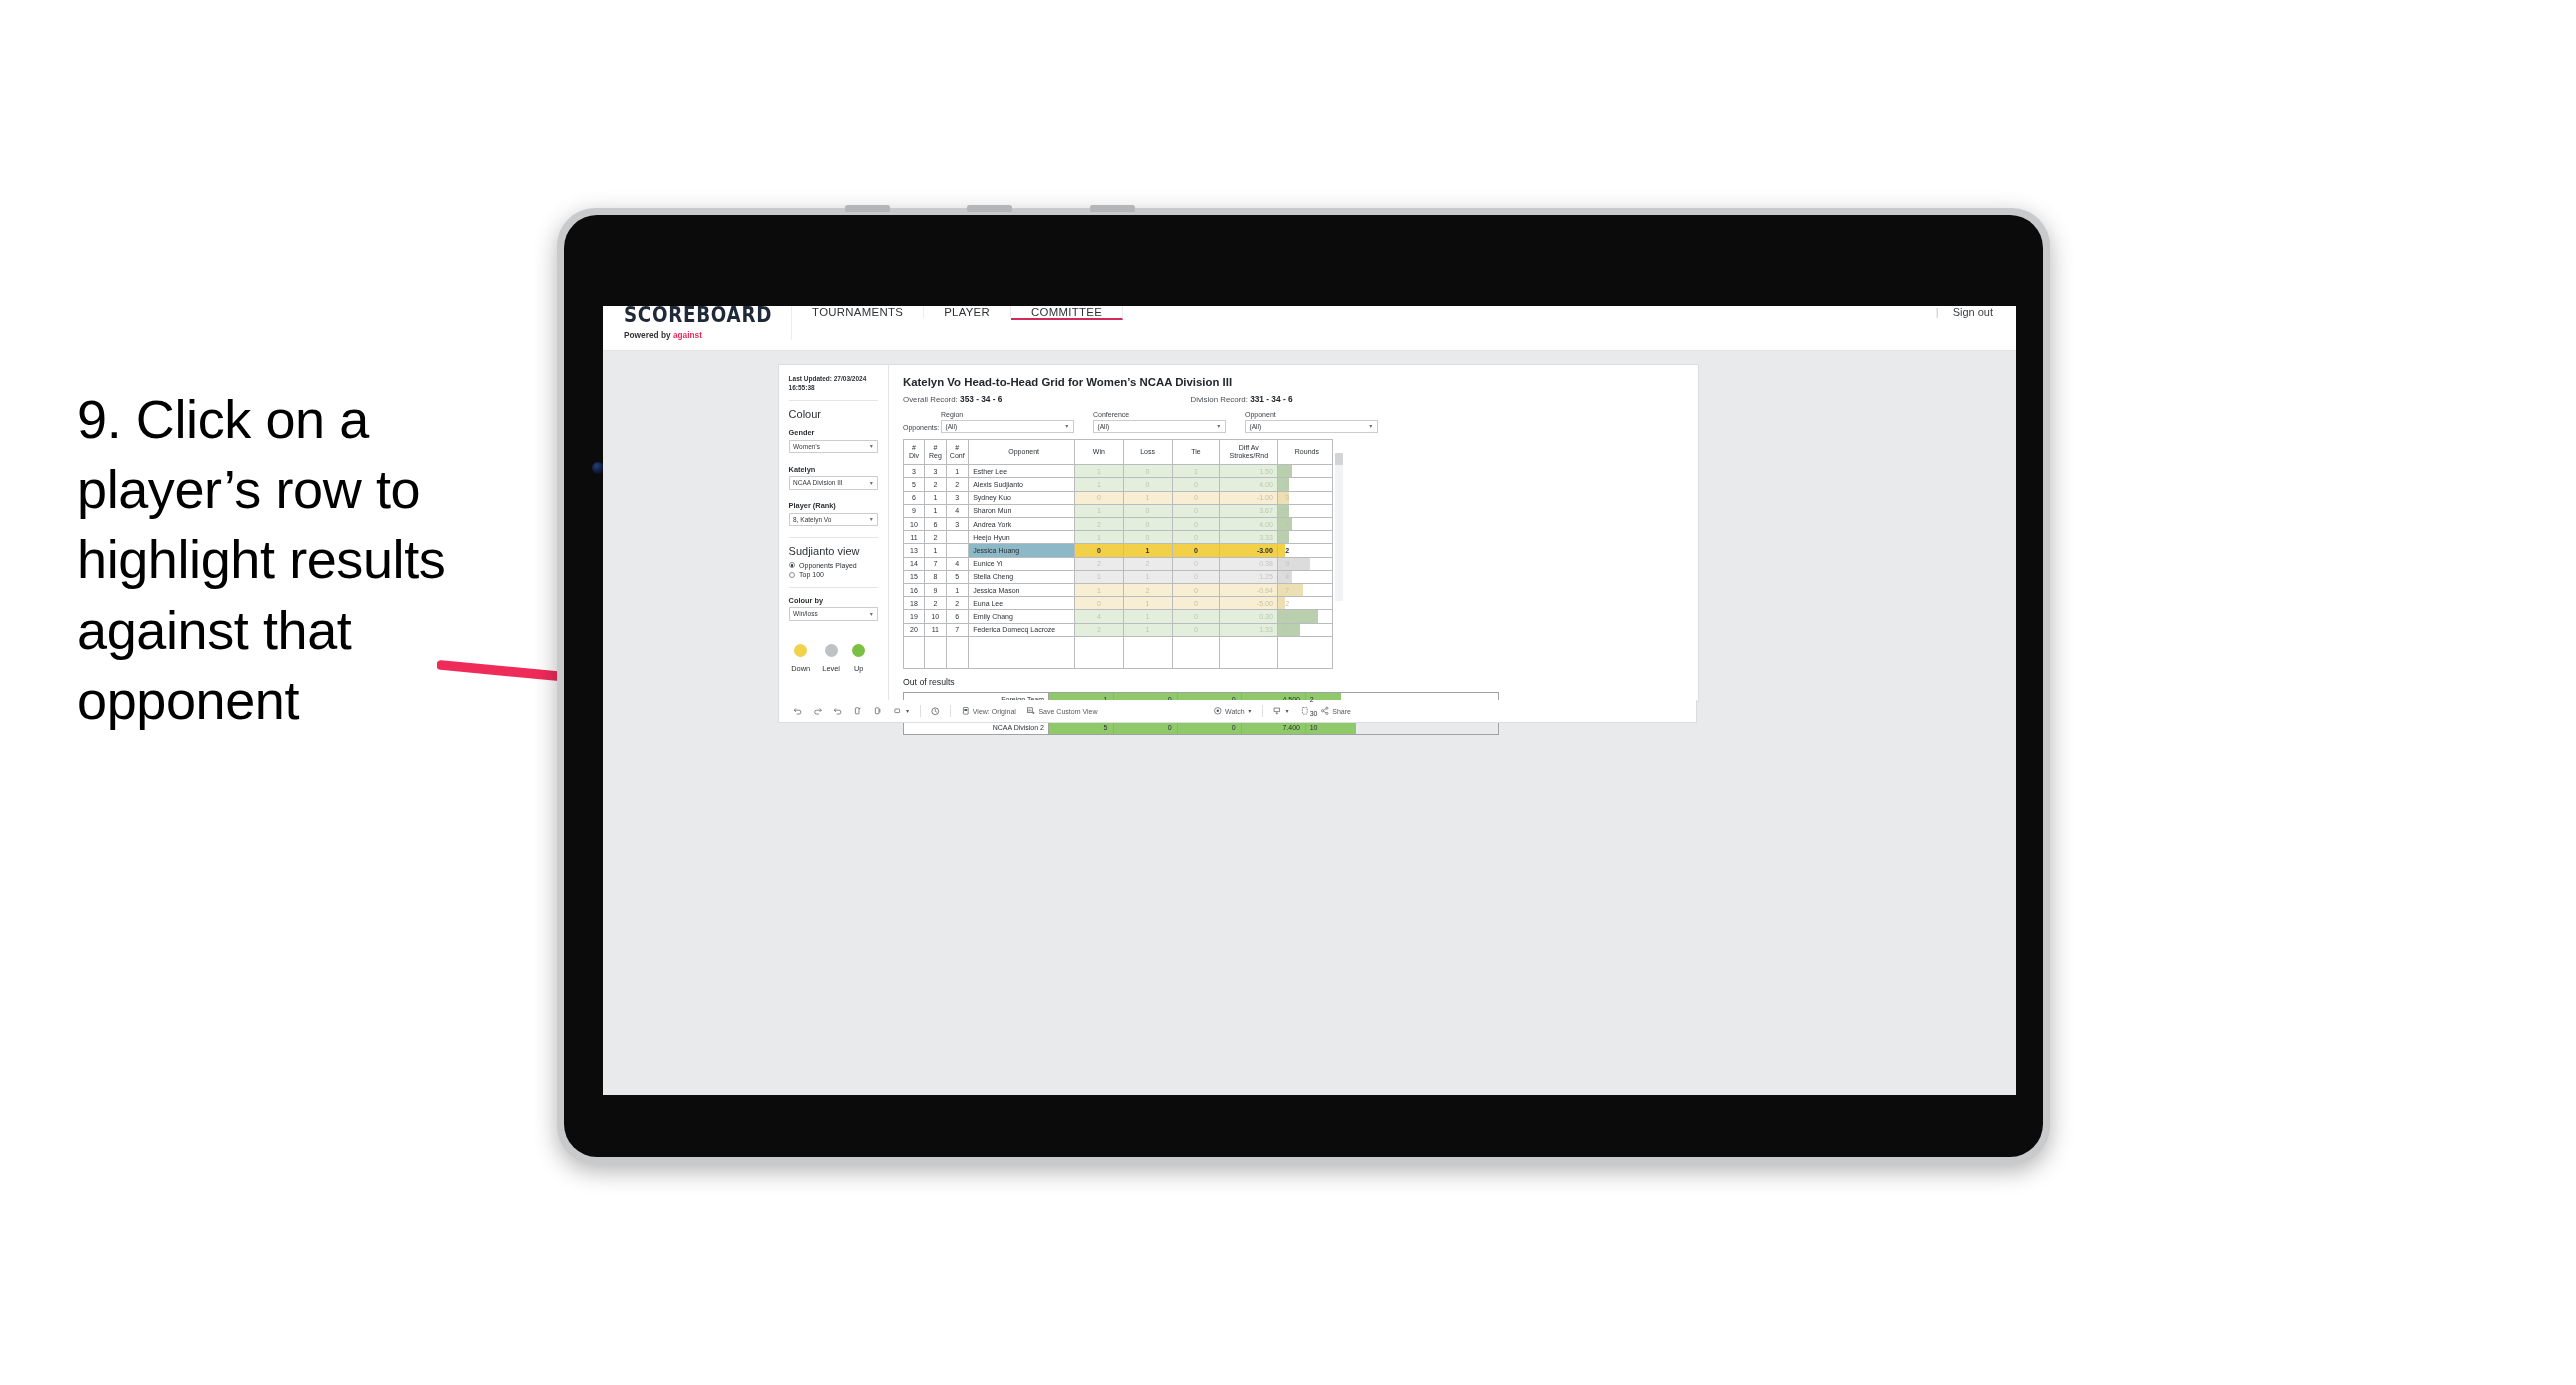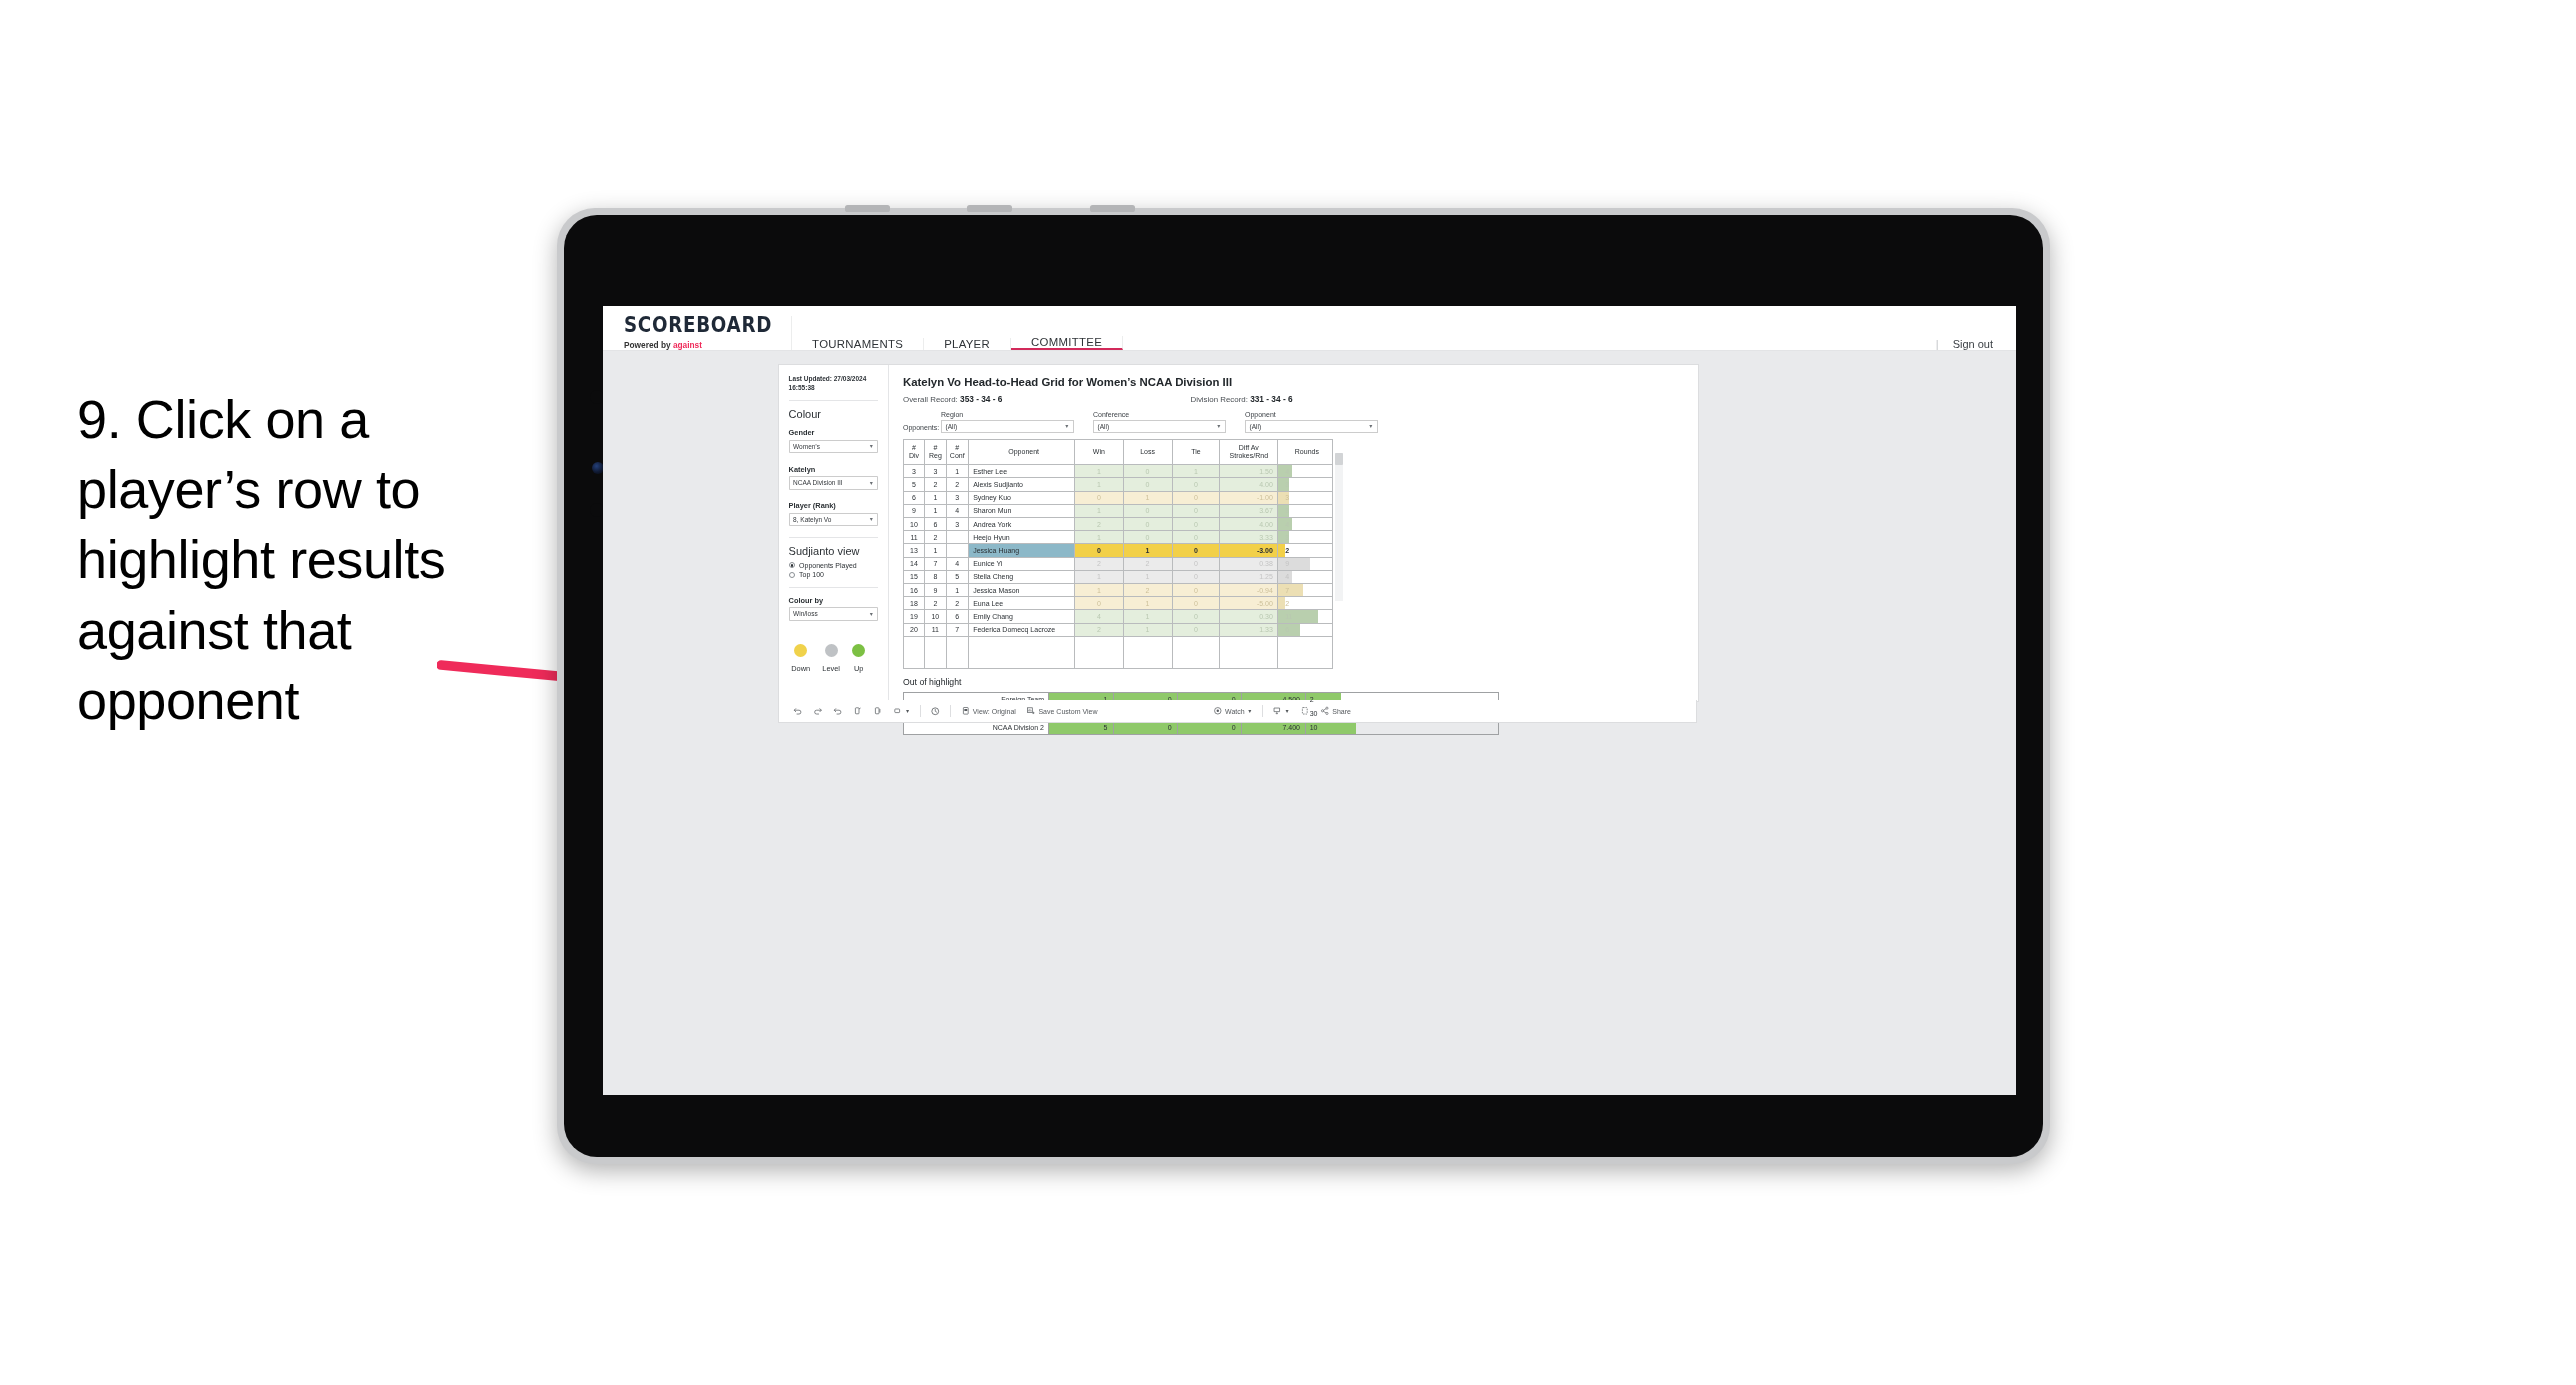--- a/index.html
+++ b/index.html
@@ -32,21 +32,21 @@
   .btn-top{position:absolute;top:-3.5px;width:45px;height:7px;background:#b4b5b7;border-radius:2.6px;}
   #cam{position:absolute;width:12.2px;height:12.2px;border-radius:50%;
     background:radial-gradient(circle at 38% 34%,#24407a 0%,#101a33 55%,#05070d 100%);}
   
   #screen{
     position:absolute;left:603px;top:306px;width:1413px;height:789px;
     background:#e9eaec;overflow:hidden;
   }
   
   #app-header{
-    height:44px;background:#fff;display:flex;align-items:flex-end;
+    height:44px;background:#fff;display:flex;align-items:flex-start;
     border-bottom:0.9px solid #e3e4e6;position:relative;
   }
   #logo-wrap{
     display:flex;flex-direction:column;justify-content:center;
     padding:0 19px 0 21px;border-right:0.9px solid #eceded;
   }
   #logo-main{
     font-family:"DejaVu Sans", sans-serif;font-weight:bold;font-size:18.3px;
     letter-spacing:0.7px;color:#1f2937;line-height:1;
     transform:scaleY(1.18);transform-origin:left center;
@@ -455,21 +455,21 @@
                     <td class="c-num" style="height: 31px;"></td>
                     <td class="c-rnd" style="height: 31px;"></td>
                   </tr>
                 </tbody>
             </table>
             <div id="vscroll">
               <div id="vthumb"></div>
             </div>
           </div>
 
-          <div id="ood-title">Out of highlight</div>
+          <div id="ood-title">Out of results</div>
           <table class="ood">
             <tbody id="ood-body">
                 <tr>
                   <td class="ood-lbl">Foreign Team</td>
                   <td class="ood-num" style="background:#8fc96a;">1</td>
                   <td class="ood-num" style="background:#8fc96a;">0</td>
                   <td class="ood-num" style="background:#8fc96a;">0</td>
                   <td class="ood-num" style="background:#8fc96a;">4.500</td>
                   <td class="bar" style="width: 192px;"><span class="fill" style="width:18%;background:#8fc96a"></span><span class="txt">2</span></td>
                 </tr>

